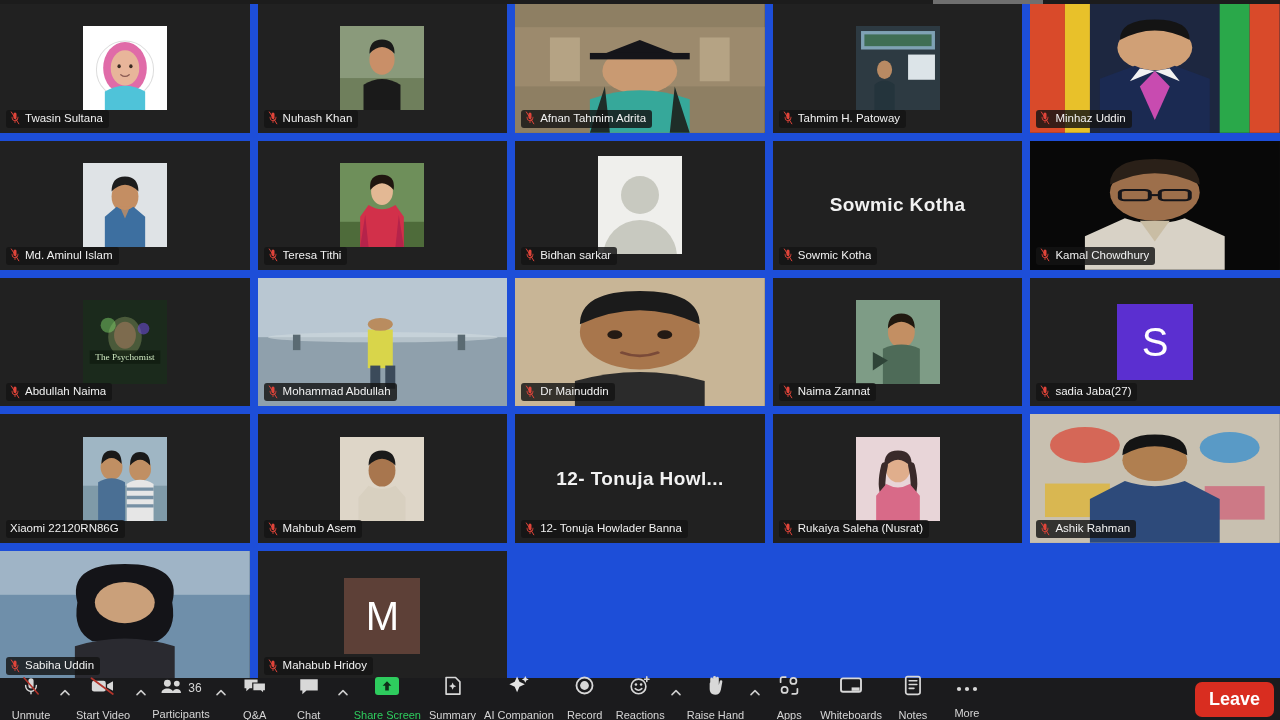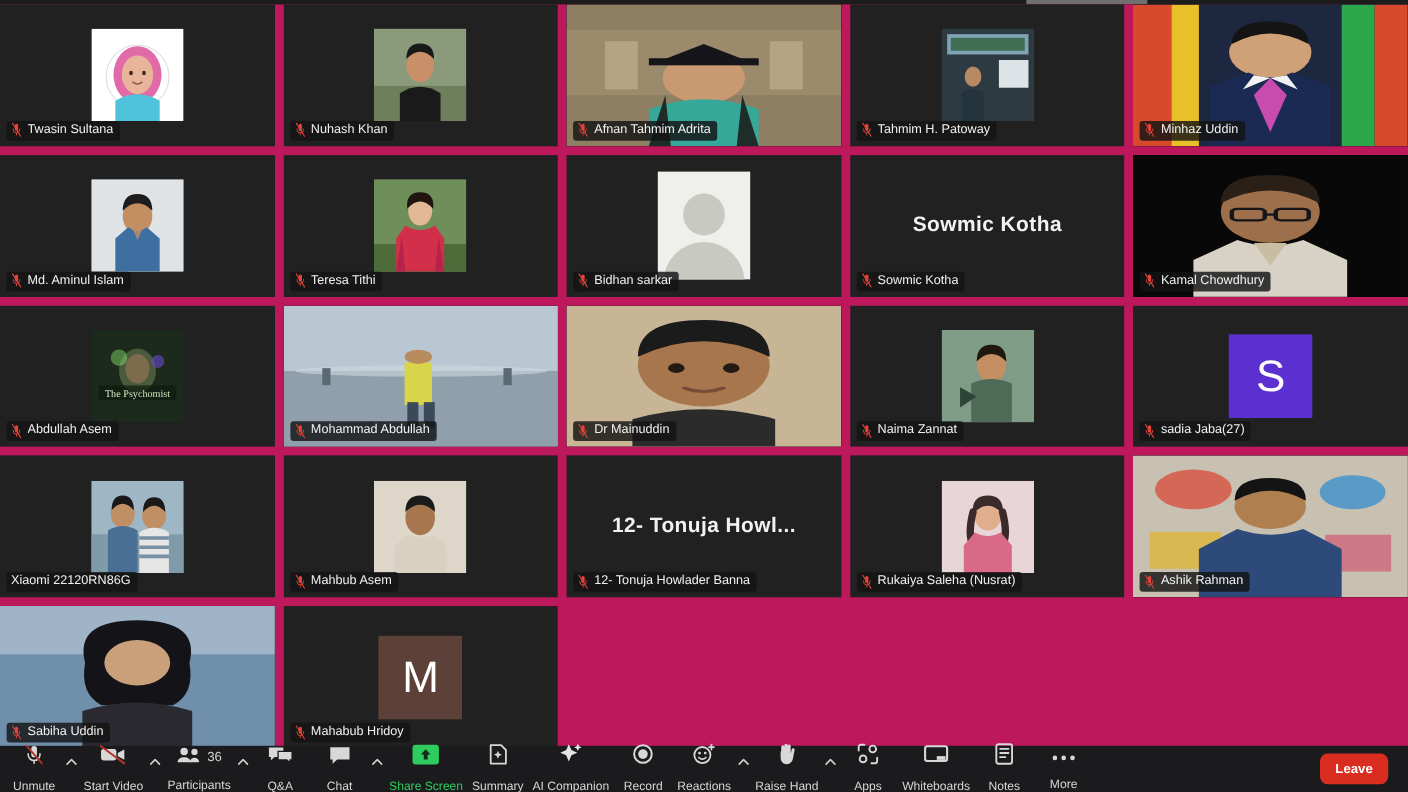--- a/index.html
+++ b/index.html
@@ -22,21 +22,21 @@
   }
 
   
   .gallery {
     position:absolute; top:4px; left:0;
     width:1280px; height:676px;
     display:grid;
     grid-template-columns:repeat(5, 1fr);
     grid-template-rows:repeat(5, 1fr);
     gap:8px;
-    background:#be185d;
+    background:#1d4ed8;
     padding:0 0 0 0;
   }
 
   .tile {
     position:relative;
     background:#212121;
     overflow:hidden;
     display:flex; align-items:center; justify-content:center;
   }
 
@@ -134,24 +134,24 @@
     width:14px; height:42px; padding-top:11px; cursor:pointer;
   }
   .tb-caret svg { display:block; }
   .tb-badge {
     color:#d6d6d6; font-size:12px; margin-left:4px;
   }
   .tb-spacer { flex:1 1 auto; }
 
   .leave-btn {
     background:#d92d20; color:#fff;
-    font-size:12px; font-weight:bold;
+    font-size:18px; font-weight:bold;
     border:none; border-radius:7px;
     padding:7px 14px;
-    margin-right:14px;
+    margin-right:2px;
     cursor:pointer;
   }
 
   .tb-group { display:flex; align-items:center; }
 </style>
 </head>
 <body>
 
 <div id="app">
 
@@ -366,21 +366,21 @@
             <rect x="8" y="60" width="84" height="16" fill="#0e1a0e" opacity=".7"></rect>
             <text x="50" y="72" font-size="11" fill="#cfe8c0" text-anchor="middle" font-family="Liberation Serif, serif">The Psychomist</text>
           </svg></div>
         <div class="name-label">
           <svg class="mic-muted" viewBox="0 0 24 32" width="10" height="14">
             <path d="M12 3a3.6 3.6 0 0 1 3.6 3.6v8.4a3.6 3.6 0 0 1-7.2 0V6.6A3.6 3.6 0 0 1 12 3z" fill="#e0443a"></path>
             <path d="M5 14v1.6a7 7 0 0 0 14 0V14" stroke="#e0443a" stroke-width="2.1" fill="none" stroke-linecap="round"></path>
             <path d="M12 22.6V27" stroke="#e0443a" stroke-width="2.1" stroke-linecap="round"></path>
             <path d="M3.2 1.5L21.2 30" stroke="#e0443a" stroke-width="2.4" stroke-linecap="round"></path>
           </svg>
-          <span class="nm">Abdullah Asem</span>
+          <span class="nm">Abdullah Naima</span>
         </div>
       </div>
       <div class="tile video">
         <div class="media"><svg viewBox="0 0 100 100" preserveAspectRatio="none" width="100%" height="100%">
             <rect width="100" height="100" fill="#a9b8c4"></rect>
             <rect width="100" height="100" fill="#a9b8c4"></rect>
             <rect y="0" width="100" height="46" fill="#b9c7d2"></rect>
             <rect y="46" width="100" height="54" fill="#8fa0ac"></rect>
             <ellipse cx="50" cy="46" rx="46" ry="4" fill="#cfd8de" opacity=".6"></ellipse>
             <rect x="44" y="40" width="10" height="30" fill="#d9d54a"></rect>

